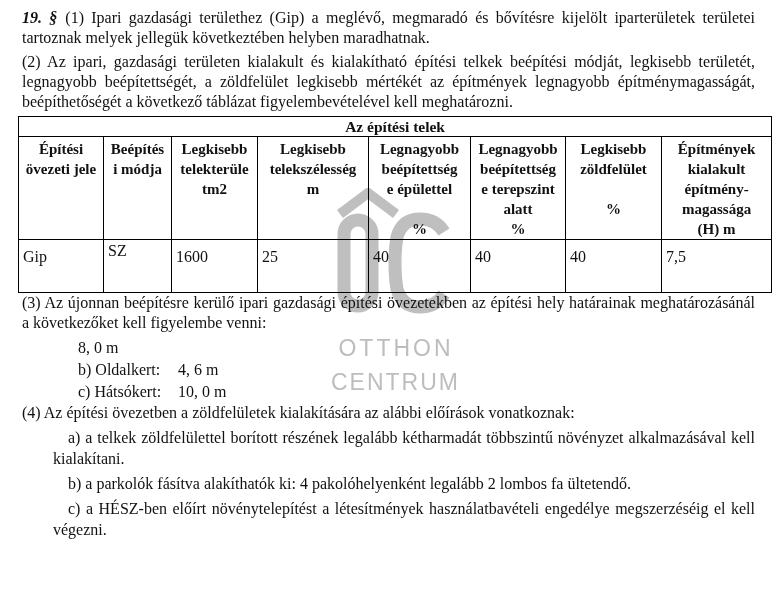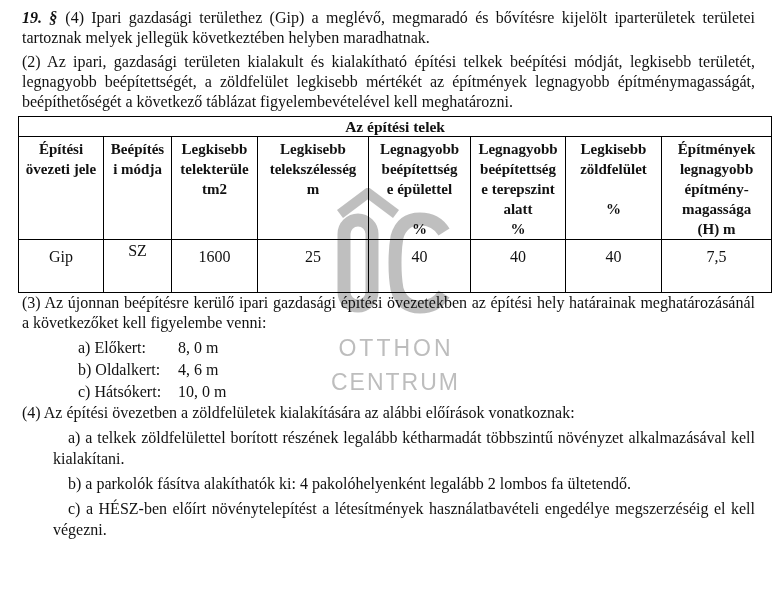--- a/index.html
+++ b/index.html
@@ -30,21 +30,21 @@
   p.para{
     font-size:16px;line-height:20px;margin:0 0 4px 0;text-align:justify;
   }
   .secnum{font-weight:bold;font-style:italic;margin-right:8px;}
   
   table.zoning{
     border-collapse:collapse;table-layout:fixed;width:753px;
     margin:1px 0 0 -4px;
   }
   table.zoning td,table.zoning th{
-    border:1.5px solid #000;padding:0 3px;overflow:hidden;text-align:center;
+    border:1.5px solid #000;padding:0 3px;overflow:hidden;
   }
   tr.caption-row td{
     height:19px;font-weight:bold;font-size:15.5px;text-align:center;padding:0;
   }
   tr.header-row th{
     height:99px;vertical-align:top;text-align:center;
     font-weight:bold;font-size:15px;line-height:20px;
     white-space:pre-line;padding-top:2px;
   }
   tr.data-row td{
@@ -81,21 +81,21 @@
         <path d="M 110 44 Q 102 31 86 31 Q 68 31 63 49 Q 61 60 61 75 Q 61 90 63 101 Q 68 119 86 119 Q 102 119 110 106" stroke-width="13"></path>
       </g>
     </svg>
     <div class="wm-word l1">OTTHON</div>
     <div class="wm-word l2">CENTRUM</div>
   </div>
 
   <div class="content">
 
 
-    <p class="para"><span class="secnum">19. §</span><span>(4) Ipari gazdasági területhez (Gip) a meglévő, megmaradó és bővítésre kijelölt iparterületek területei tartoznak melyek jellegük következtében helyben maradhatnak.</span></p>
+    <p class="para"><span class="secnum">19. §</span><span>(1) Ipari gazdasági területhez (Gip) a meglévő, megmaradó és bővítésre kijelölt iparterületek területei tartoznak melyek jellegük következtében helyben maradhatnak.</span></p>
 
     <p class="para">(2) Az ipari, gazdasági területen kialakult és kialakítható építési telkek beépítési módját, legkisebb területét, legnagyobb beépítettségét, a zöldfelület legkisebb mértékét az építmények legnagyobb építménymagasságát, beépíthetőségét a következő táblázat figyelembevételével kell meghatározni.</p>
 
     <table class="zoning">
       <colgroup>
         <col style="width:85px">
           <col style="width:68px">
           <col style="width:86px">
           <col style="width:111px">
         <col style="width:102px">
@@ -126,21 +126,21 @@
         <th>Legnagyobb
 beépítettség
 e terepszint
 alatt
 %</th>
         <th>Legkisebb
 zöldfelület
 
 %</th>
         <th>Építmények
-legnagyobb
+kialakult
 építmény-
 magassága
 (H) m</th>
       </tr>
       <tr class="data-row">
         <td>Gip</td>
         <td class="va-top">SZ</td>
         <td>1600</td>
         <td>25</td>
         <td>40</td>
@@ -149,21 +149,20 @@
         <td>7,5</td>
       </tr>
     </tbody>
       </table>
 
 
     <p class="para p3">(3) Az újonnan beépítésre kerülő ipari gazdasági építési övezetekben az építési hely határainak meghatározásánál a következőket kell figyelembe venni:</p>
 
     <div class="setback-list">
       <div class="setback-row">
-        <span class="lbl">a) Előkert:</span>
         <span>8, 0 m</span>
       </div>
       <div class="setback-row">
         <span class="lbl">b) Oldalkert:</span>
         <span>4, 6 m</span>
       </div>
       <div class="setback-row">
         <span class="lbl">c) Hátsókert:</span>
         <span>10, 0 m</span>
       </div>

